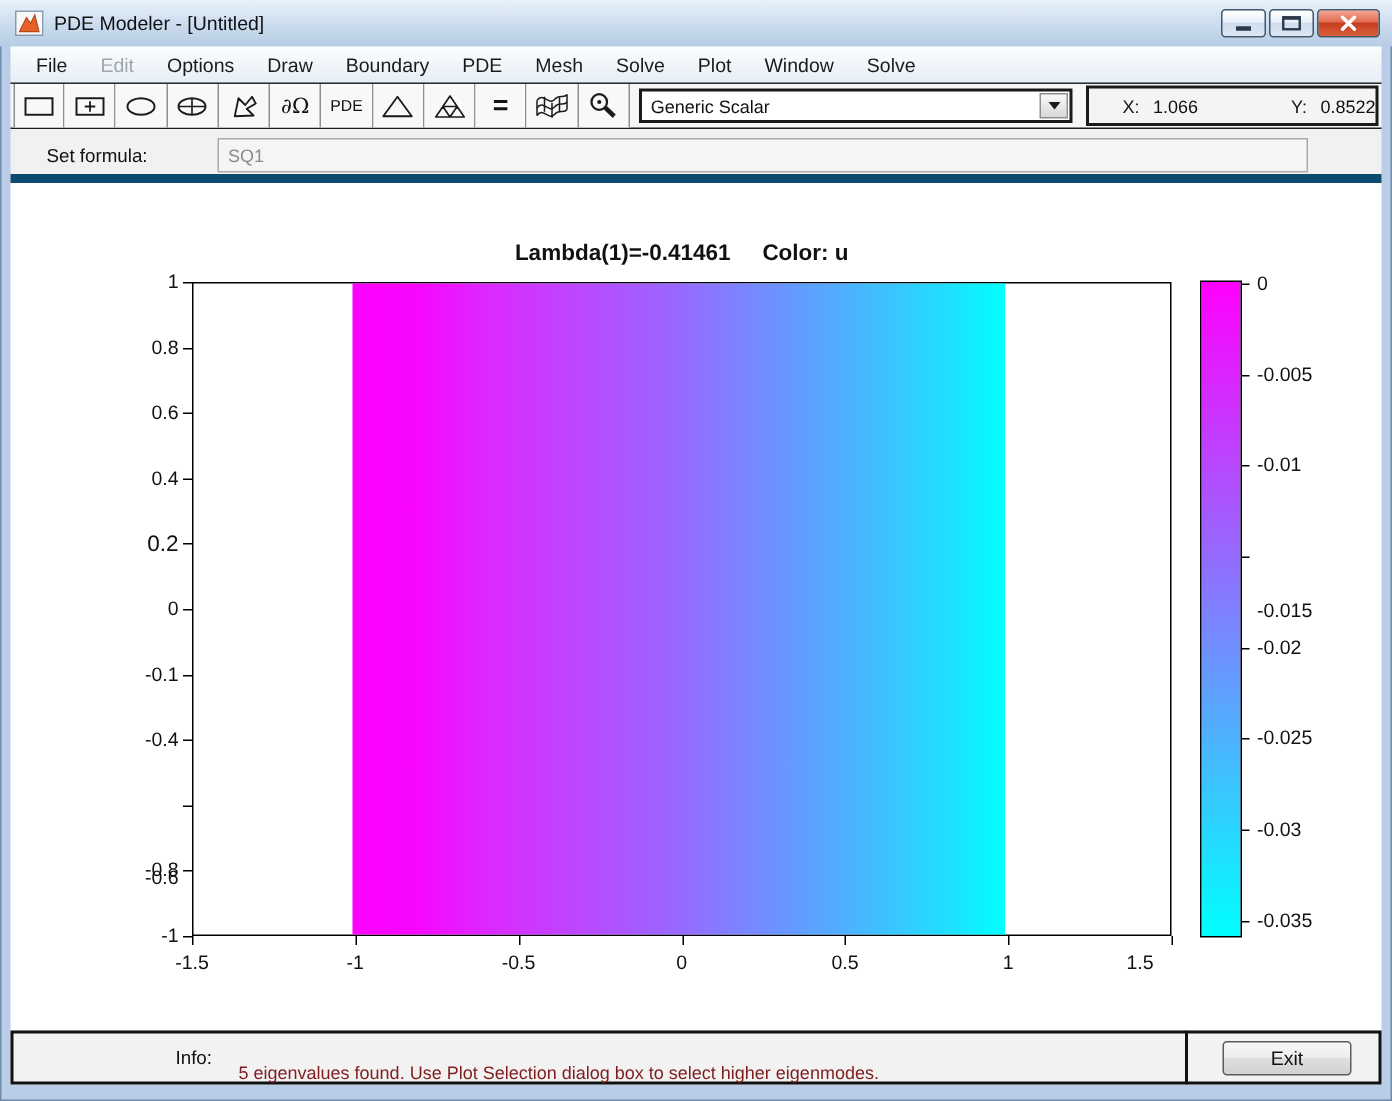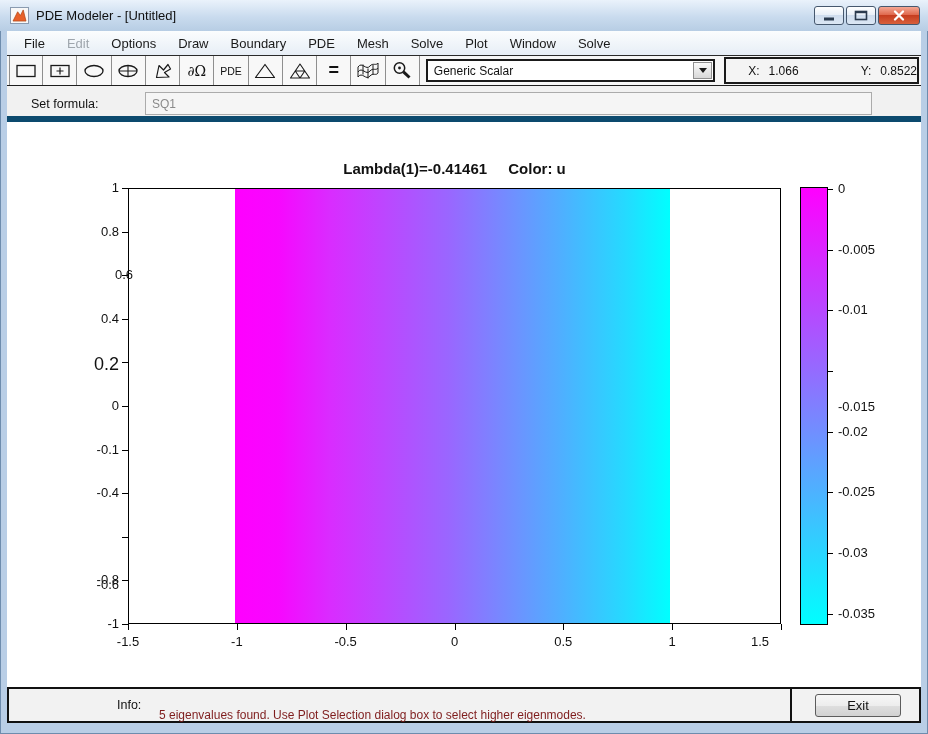--- a/index.html
+++ b/index.html
@@ -214,25 +214,25 @@
     </div>
     <div class="plot-box"></div>
     <div class="solution"></div>
     <div class="colorbar"></div>
 
   <div style="position: absolute; font-size: 13px; left: 115px; top: 66px; width: 6px; height: 1px; background: rgb(0, 0, 0);"></div>
       <div style="position: absolute; font-size: 13px; left: 62px; top: 58px; width: 50px; text-align: right;">1</div>
       <div style="position: absolute; font-size: 13px; left: 115px; top: 109.6px; width: 6px; height: 1px; background: rgb(0, 0, 0);"></div>
       <div style="position: absolute; font-size: 13px; left: 62px; top: 101.6px; width: 50px; text-align: right;">0.8</div>
       <div style="position: absolute; font-size: 13px; left: 115px; top: 153.2px; width: 6px; height: 1px; background: rgb(0, 0, 0);"></div>
-      <div style="position: absolute; font-size: 13px; left: 76px; top: 145.2px; width: 50px; text-align: right;">0.6</div>
+      <div style="position: absolute; font-size: 13px; left: 62px; top: 145.2px; width: 50px; text-align: right;">0.6</div>
       <div style="position: absolute; font-size: 13px; left: 115px; top: 196.8px; width: 6px; height: 1px; background: rgb(0, 0, 0);"></div>
       <div style="position: absolute; font-size: 13px; left: 62px; top: 188.8px; width: 50px; text-align: right;">0.4</div>
       <div style="position: absolute; font-size: 13px; left: 115px; top: 240.4px; width: 6px; height: 1px; background: rgb(0, 0, 0);"></div>
-      <div style="position: absolute; font-size: 18px; left: 62px; top: 232.4px; width: 50px; text-align: right;">0.2</div>
+      <div style="position: absolute; font-size: 15px; left: 62px; top: 232.4px; width: 50px; text-align: right;">0.2</div>
       <div style="position: absolute; font-size: 13px; left: 115px; top: 284px; width: 6px; height: 1px; background: rgb(0, 0, 0);"></div>
       <div style="position: absolute; font-size: 13px; left: 62px; top: 276px; width: 50px; text-align: right;">0</div>
       <div style="position: absolute; font-size: 13px; left: 115px; top: 327.6px; width: 6px; height: 1px; background: rgb(0, 0, 0);"></div>
       <div style="position: absolute; font-size: 13px; left: 62px; top: 319.6px; width: 50px; text-align: right;">-0.1</div>
       <div style="position: absolute; font-size: 13px; left: 115px; top: 371.2px; width: 6px; height: 1px; background: rgb(0, 0, 0);"></div>
       <div style="position: absolute; font-size: 13px; left: 62px; top: 363.2px; width: 50px; text-align: right;">-0.4</div>
       <div style="position: absolute; font-size: 13px; left: 115px; top: 414.8px; width: 6px; height: 1px; background: rgb(0, 0, 0);"></div>
       <div style="position: absolute; font-size: 13px; left: 62px; top: 406.8px; width: 50px; text-align: right; margin-top: 48px;">-0.6</div>
       <div style="position: absolute; font-size: 13px; left: 115px; top: 458.4px; width: 6px; height: 1px; background: rgb(0, 0, 0);"></div>
       <div style="position: absolute; font-size: 13px; left: 62px; top: 450.4px; width: 50px; text-align: right;">-0.8</div>

